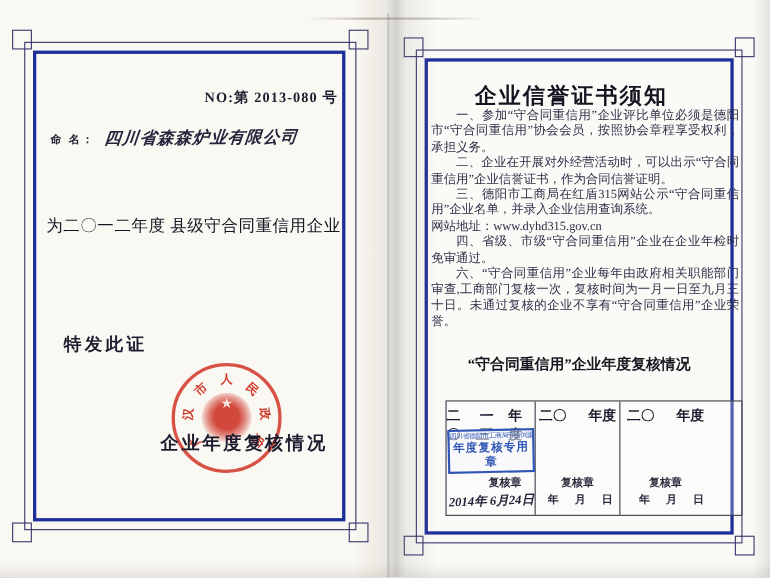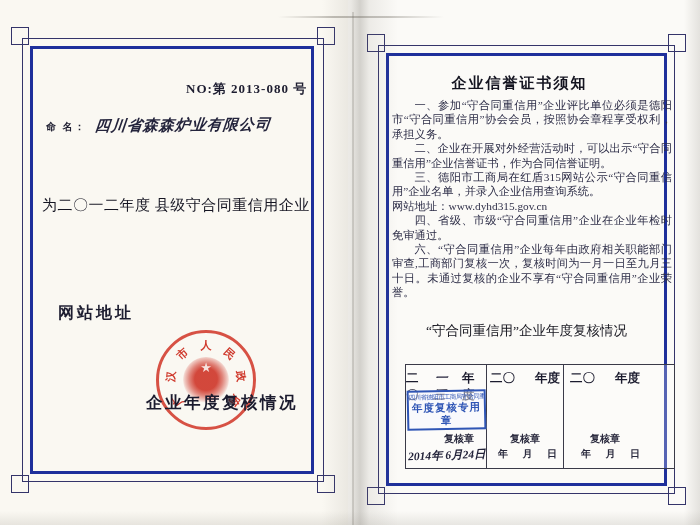--- a/index.html
+++ b/index.html
@@ -40,25 +40,25 @@
   .date-left{left:146px;top:392px;font-size:16.5px;font-weight:bold;letter-spacing:2.5px;z-index:6;color:#1b1b2e;}
 
   
   .seal{position:absolute;left:156px;top:330px;width:94px;height:94px;border:3.5px solid rgba(208,52,38,.85);border-radius:50%;z-index:4;}
   .seal-char{position:absolute;left:50%;top:50%;font-size:11px;font-weight:bold;color:#cf392c;transform-origin:center;}
   .seal-emblem{position:absolute;left:50%;top:50%;width:46px;height:46px;transform:translate(-50%,-50%);border-radius:50%;
     background:radial-gradient(circle at 50% 48%,rgba(207,57,44,.92) 0 34%,rgba(207,57,44,.6) 50%,rgba(207,57,44,.25) 64%,rgba(207,57,44,0) 72%);}
   .seal-star{position:absolute;left:50%;top:3px;transform:translateX(-50%);font-size:13px;color:#f6e3de;font-family:"DejaVu Sans",sans-serif;}
 
   
-  .notice-title{left:378px;top:74px;width:283px;text-align:center;font-size:15px;font-weight:bold;letter-spacing:2px;color:#141420;}
+  .notice-title{left:378px;top:74px;width:283px;text-align:center;font-size:20px;font-weight:bold;letter-spacing:2px;color:#141420;}
   .notice-body{left:392px;top:98px;width:280px;font-size:11.3px;line-height:14.4px;text-align:justify;color:#2e2e48;}
   .notice-body p{margin:0;text-indent:2em;}
   .notice-body p.no-indent{text-indent:0;}
-  .review-title{left:378px;top:322px;width:297px;text-align:center;font-size:13.5px;font-weight:normal;color:#16161f;}
+  .review-title{left:378px;top:322px;width:297px;text-align:center;font-size:13.5px;font-weight:bold;color:#16161f;}
 
   .review-table{position:absolute;left:405px;top:364px;width:270px;height:105px;border:1.3px solid #3a3a48;box-sizing:border-box;display:flex;background:rgba(255,255,255,.25);font-family:Liberation Serif, serif;}
   .rcol{position:relative;box-sizing:border-box;flex:0 0 auto;}
   .rcol.c1{width:81px;border-right:1.3px solid #3a3a48;}
   .rcol.c2{width:77px;border-right:1.3px solid #3a3a48;}
   .rcol.c3{width:82px;}
   .year-head{position:absolute;top:5px;left:0;right:0;display:flex;justify-content:center;gap:4px;font-size:12.5px;font-weight:bold;color:#1b1b2e;}
   .year-gap{display:inline-block;min-width:12px;text-align:center;}
   .blue-stamp{position:absolute;left:1px;top:25px;width:75px;border:2px solid #2f55b5;color:#2f55b5;text-align:center;transform:rotate(-1.2deg);background:rgba(245,248,255,.5);padding:1px 0;}
   .blue-stamp .l1{font-size:6.4px;line-height:8px;white-space:nowrap;overflow:hidden;letter-spacing:-.5px;}
@@ -94,21 +94,21 @@
 
   <div class="txt serial">NO:第 2013-080 号</div>
 
   <div class="txt name-row">
     <span class="name-label">命 名：</span>
     <span class="company handwrite">四川省森森炉业有限公司</span>
   </div>
 
   <div class="txt award">为二〇一二年度 县级守合同重信用企业</div>
 
-  <div class="txt issue">网站地址</div>
+  <div class="txt issue">特发此证</div>
 
   <div class="seal">
     <div id="seal-arc">
         <span class="seal-char" style="transform: translate(-50%, -50%) rotate(-126deg) translateY(-35px);">广</span>
         <span class="seal-char" style="transform: translate(-50%, -50%) rotate(-84deg) translateY(-35px);">汉</span>
         <span class="seal-char" style="transform: translate(-50%, -50%) rotate(-42deg) translateY(-35px);">市</span>
         <span class="seal-char" style="transform: translate(-50%, -50%) rotate(0deg) translateY(-35px);">人</span>
         <span class="seal-char" style="transform: translate(-50%, -50%) rotate(42deg) translateY(-35px);">民</span>
         <span class="seal-char" style="transform: translate(-50%, -50%) rotate(84deg) translateY(-35px);">政</span>
         <span class="seal-char" style="transform: translate(-50%, -50%) rotate(126deg) translateY(-35px);">府</span>

